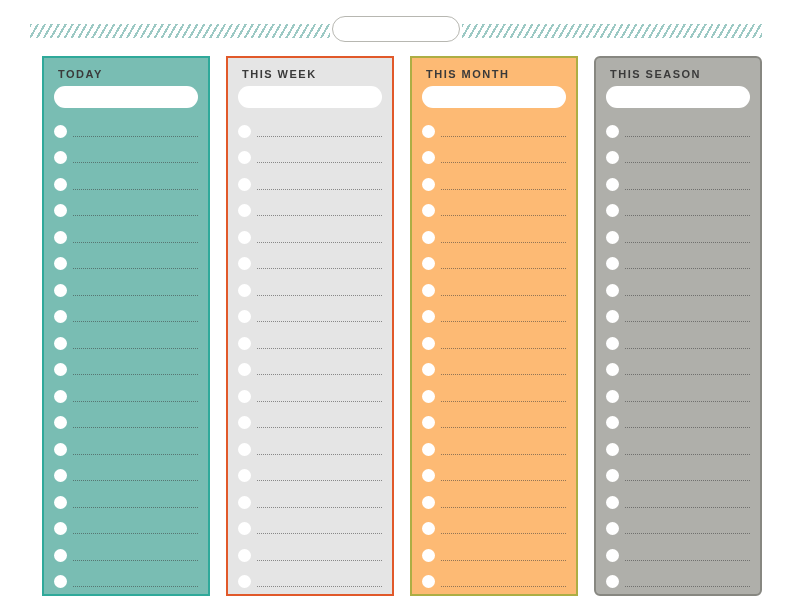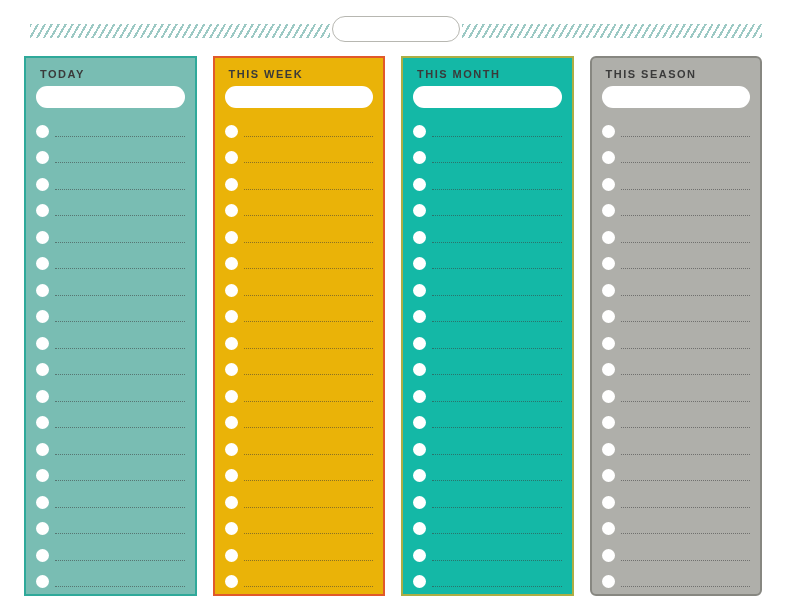--- a/index.html
+++ b/index.html
@@ -37,32 +37,32 @@
     transform: translateX(-50%);
     width: 128px;
     height: 26px;
     border: 1px solid #b7b7b1;
     border-radius: 13px;
     background: #ffffff;
   }
   .columns {
     display: flex;
     gap: 16px;
-    padding: 10px 30px 0 24px;
+    padding: 10px 30px 0 42px;
   }
   .col {
     flex: 1;
     border-width: 2px;
     border-style: solid;
     height: 540px;
     padding: 8px 10px 10px 10px;
   }
   .col-today  { background: #79bdb3; border-color: #2fa99a; }
-  .col-week   { background: #eab308; border-color: #e1592a; }
-  .col-month  { background: #14b8a6; border-color: #adae44; }
+  .col-week   { background: #e5e5e5; border-color: #e1592a; }
+  .col-month  { background: #fdba74; border-color: #adae44; }
   .col-season { background: #afafaa; border-color: #878781; border-radius: 6px; }
   .col-title {
     font-size: 11px;
     letter-spacing: 1.5px;
     color: #3a3a3a;
     margin: 2px 0 6px 4px;
     font-weight: 600;
   }
   .input-pill {
     height: 22px;

